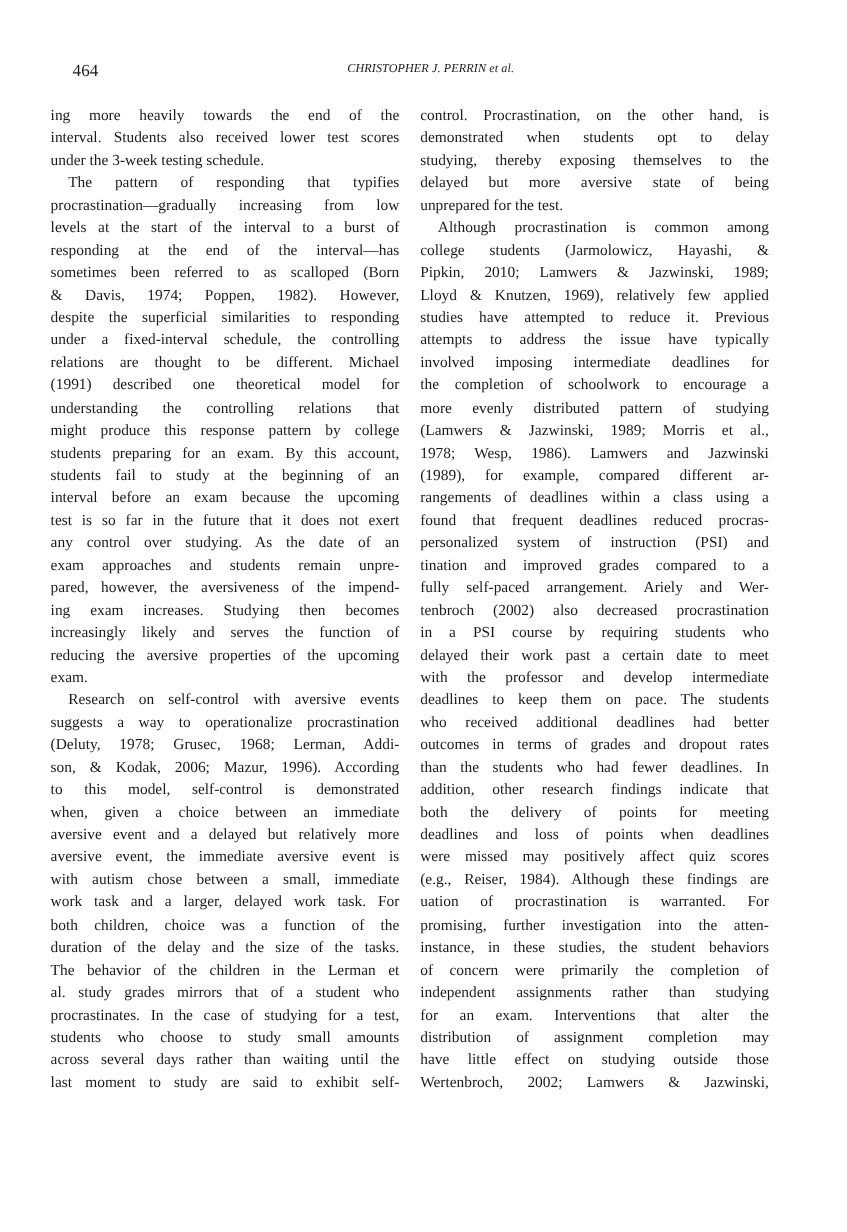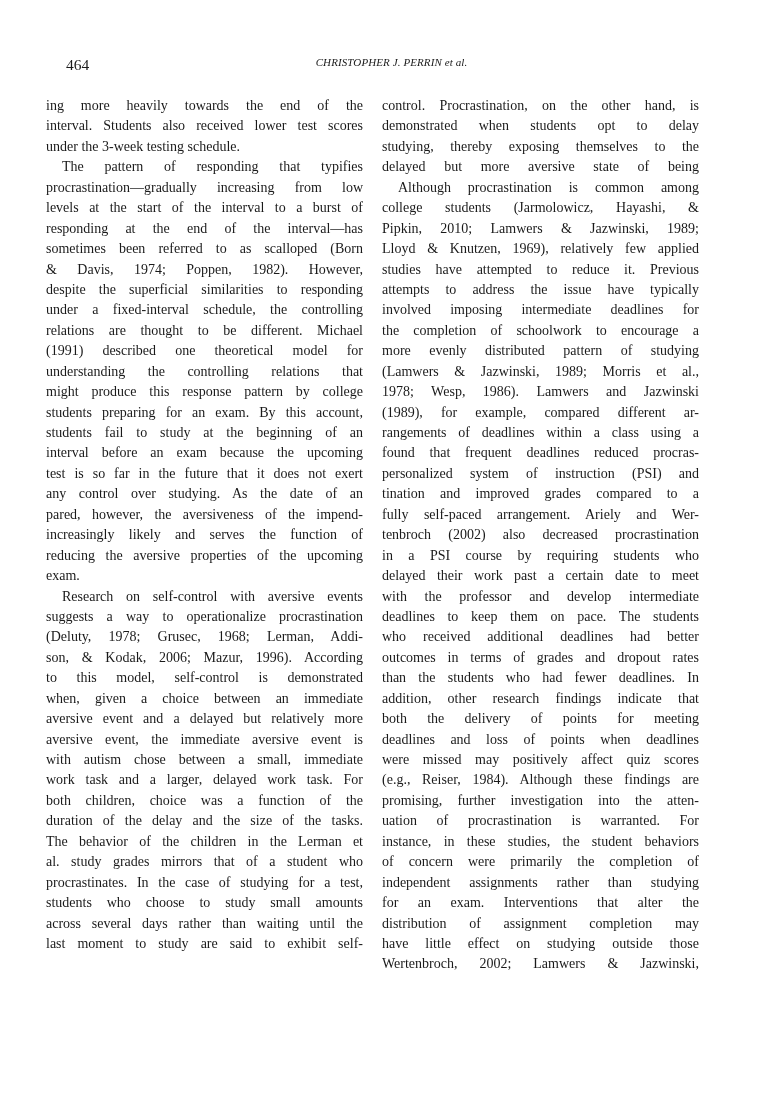--- a/index.html
+++ b/index.html
@@ -38,21 +38,23 @@
     <span class="line">under a fixed-interval schedule, the controlling</span>
     <span class="line">relations are thought to be different. Michael</span>
     <span class="line">(1991) described one theoretical model for</span>
     <span class="line">understanding the controlling relations that</span>
     <span class="line">might produce this response pattern by college</span>
     <span class="line">students preparing for an exam. By this account,</span>
     <span class="line">students fail to study at the beginning of an</span>
     <span class="line">interval before an exam because the upcoming</span>
     <span class="line">test is so far in the future that it does not exert</span>
     <span class="line">any control over studying. As the date of an</span>
+    <span class="line">exam approaches and students remain unpre-</span>
     <span class="line">pared, however, the aversiveness of the impend-</span>
+    <span class="line">ing exam increases. Studying then becomes</span>
     <span class="line">increasingly likely and serves the function of</span>
     <span class="line">reducing the aversive properties of the upcoming</span>
     <span class="line last">exam.</span>
     <span class="line indent">Research on self-control with aversive events</span>
     <span class="line">suggests a way to operationalize procrastination</span>
     <span class="line">(Deluty, 1978; Grusec, 1968; Lerman, Addi-</span>
     <span class="line">son, &amp; Kodak, 2006; Mazur, 1996). According</span>
     <span class="line">to this model, self-control is demonstrated</span>
     <span class="line">when, given a choice between an immediate</span>
     <span class="line">aversive event and a delayed but relatively more</span>
@@ -66,20 +68,21 @@
     <span class="line">procrastinates. In the case of studying for a test,</span>
     <span class="line">students who choose to study small amounts</span>
     <span class="line">across several days rather than waiting until the</span>
     <span class="line">last moment to study are said to exhibit self-</span>
   </div>
 <div class="col col-right" id="col-right">
     <span class="line">control. Procrastination, on the other hand, is</span>
     <span class="line">demonstrated when students opt to delay</span>
     <span class="line">studying, thereby exposing themselves to the</span>
     <span class="line">delayed but more aversive state of being</span>
+    <span class="line last">unprepared for the test.</span>
     <span class="line indent">Although procrastination is common among</span>
     <span class="line">college students (Jarmolowicz, Hayashi, &amp;</span>
     <span class="line">Pipkin, 2010; Lamwers &amp; Jazwinski, 1989;</span>
     <span class="line">Lloyd &amp; Knutzen, 1969), relatively few applied</span>
     <span class="line">studies have attempted to reduce it. Previous</span>
     <span class="line">attempts to address the issue have typically</span>
     <span class="line">involved imposing intermediate deadlines for</span>
     <span class="line">the completion of schoolwork to encourage a</span>
     <span class="line">more evenly distributed pattern of studying</span>
     <span class="line">(Lamwers &amp; Jazwinski, 1989; Morris et al.,</span>
@@ -96,22 +99,22 @@
     <span class="line">with the professor and develop intermediate</span>
     <span class="line">deadlines to keep them on pace. The students</span>
     <span class="line">who received additional deadlines had better</span>
     <span class="line">outcomes in terms of grades and dropout rates</span>
     <span class="line">than the students who had fewer deadlines. In</span>
     <span class="line">addition, other research findings indicate that</span>
     <span class="line">both the delivery of points for meeting</span>
     <span class="line">deadlines and loss of points when deadlines</span>
     <span class="line">were missed may positively affect quiz scores</span>
     <span class="line">(e.g., Reiser, 1984). Although these findings are</span>
+    <span class="line">uation of procrastination is warranted. For</span>
     <span class="line">promising, further investigation into the atten-</span>
-    <span class="line">uation of procrastination is warranted. For</span>
     <span class="line">instance, in these studies, the student behaviors</span>
     <span class="line">of concern were primarily the completion of</span>
     <span class="line">independent assignments rather than studying</span>
     <span class="line">for an exam. Interventions that alter the</span>
     <span class="line">distribution of assignment completion may</span>
     <span class="line">have little effect on studying outside those</span>
     <span class="line">Wertenbroch, 2002; Lamwers &amp; Jazwinski,</span>
   </div>
 
 </body></html>

